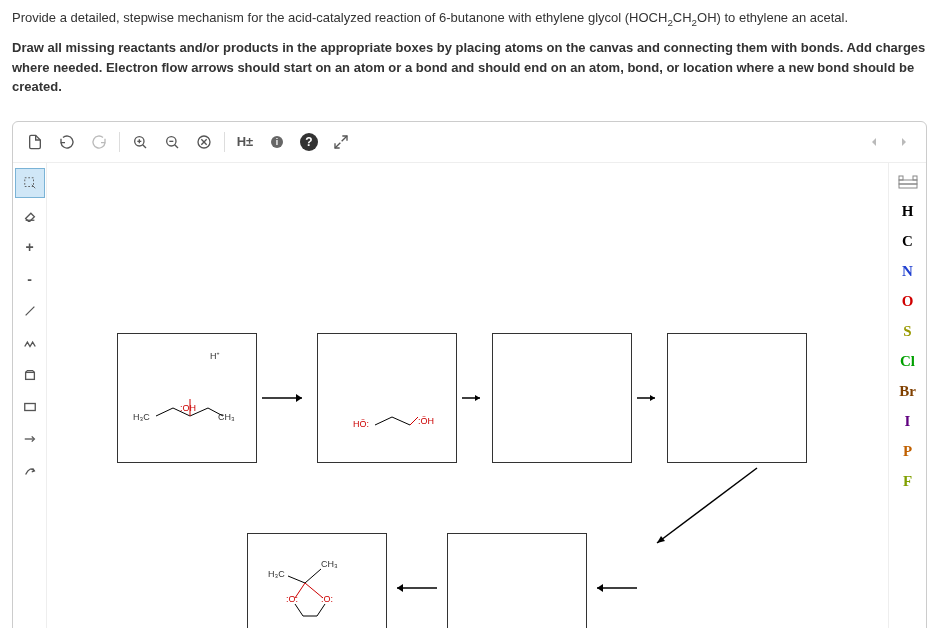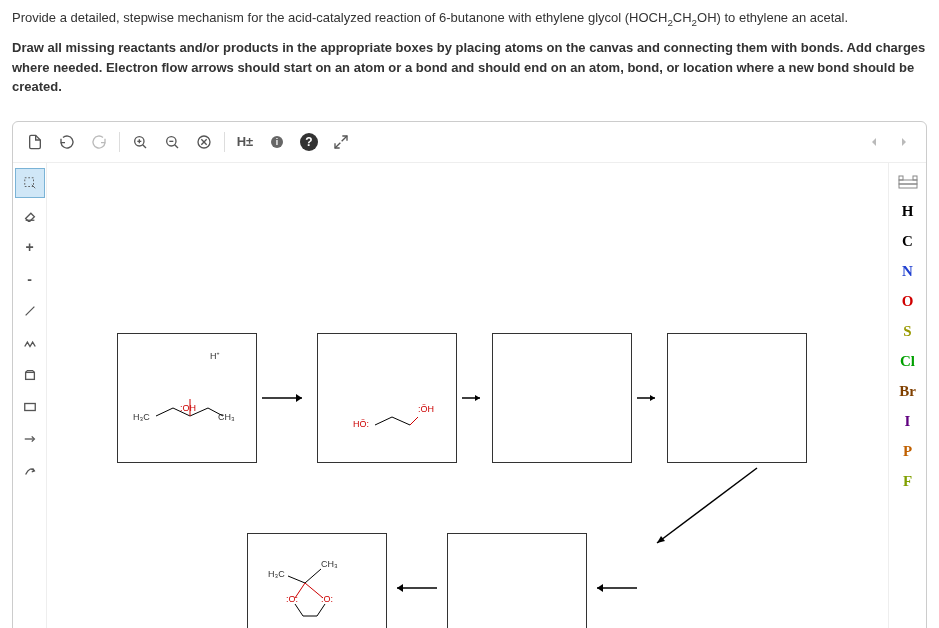--- a/index.html
+++ b/index.html
@@ -181,21 +181,21 @@
         </svg>
       </div>
 
       <svg class="arrow" style="left:215px;top:225px;width:50px;height:20px">
           <line x1="0" y1="10" x2="40" y2="10" stroke="#000" stroke-width="1.5"></line>
           <path d="M40 10 l-6 -4 v8 z" fill="#000"></path>
         </svg>
 
       <div class="box" style="left:270px;top:170px;width:140px;height:130px">
         <div class="chem-text red" style="left:35px;top:85px">HÖ:</div>
-        <div class="chem-text red" style="left:100px;top:70px">:ÖH</div>
+        <div class="chem-text red" style="left:100px;top:82px">:ÖH</div>
         <svg style="position:absolute;left:52px;top:76px;width:50px;height:20px">
           <line x1="5" y1="15" x2="22" y2="7" stroke="#000"></line>
           <line x1="22" y1="7" x2="40" y2="15" stroke="#000"></line>
           <line x1="40" y1="15" x2="48" y2="7" stroke="#c00"></line>
         </svg>
       </div>
 
       <svg class="arrow" style="left:415px;top:225px;width:25px;height:20px">
           <line x1="0" y1="10" x2="18" y2="10" stroke="#000" stroke-width="1.5"></line>
           <path d="M18 10 l-5 -3 v6 z" fill="#000"></path>

